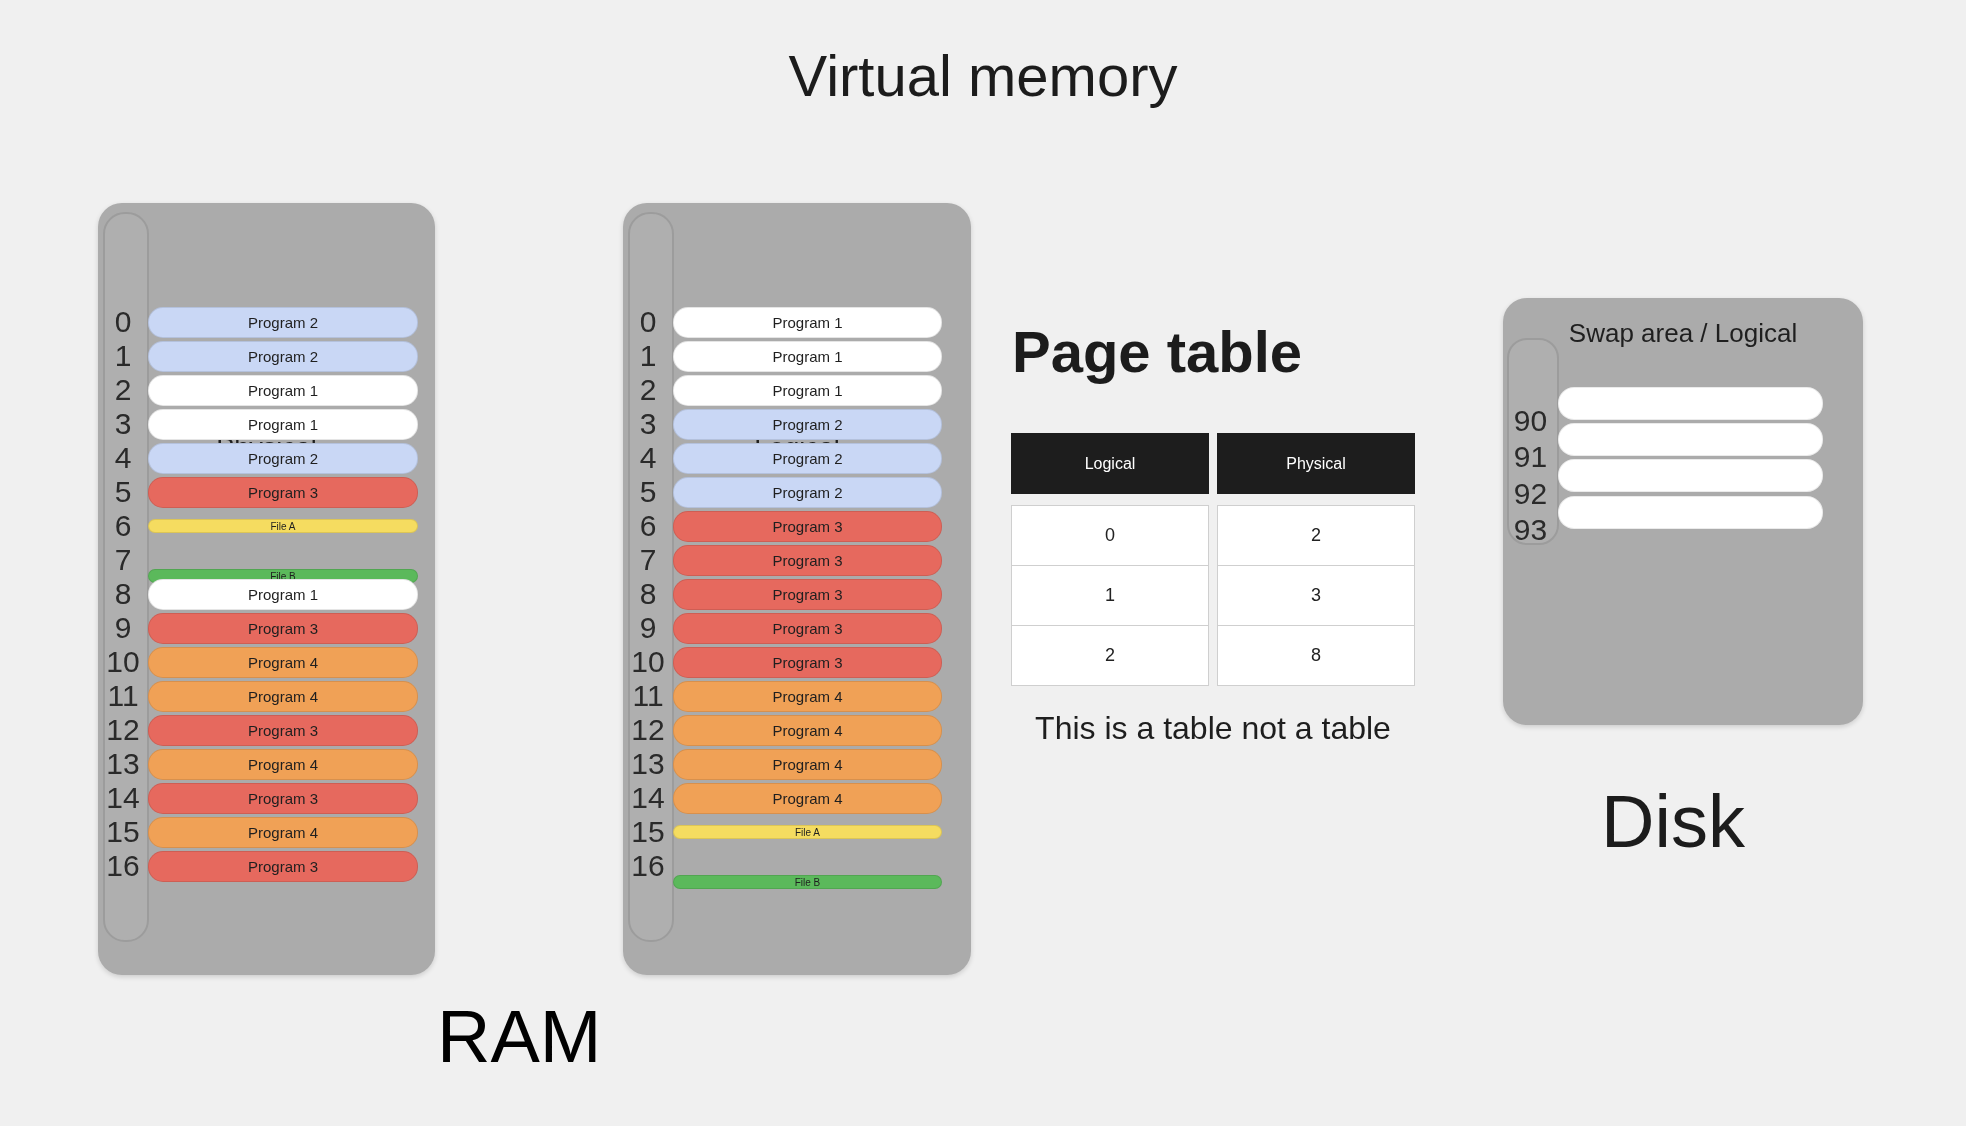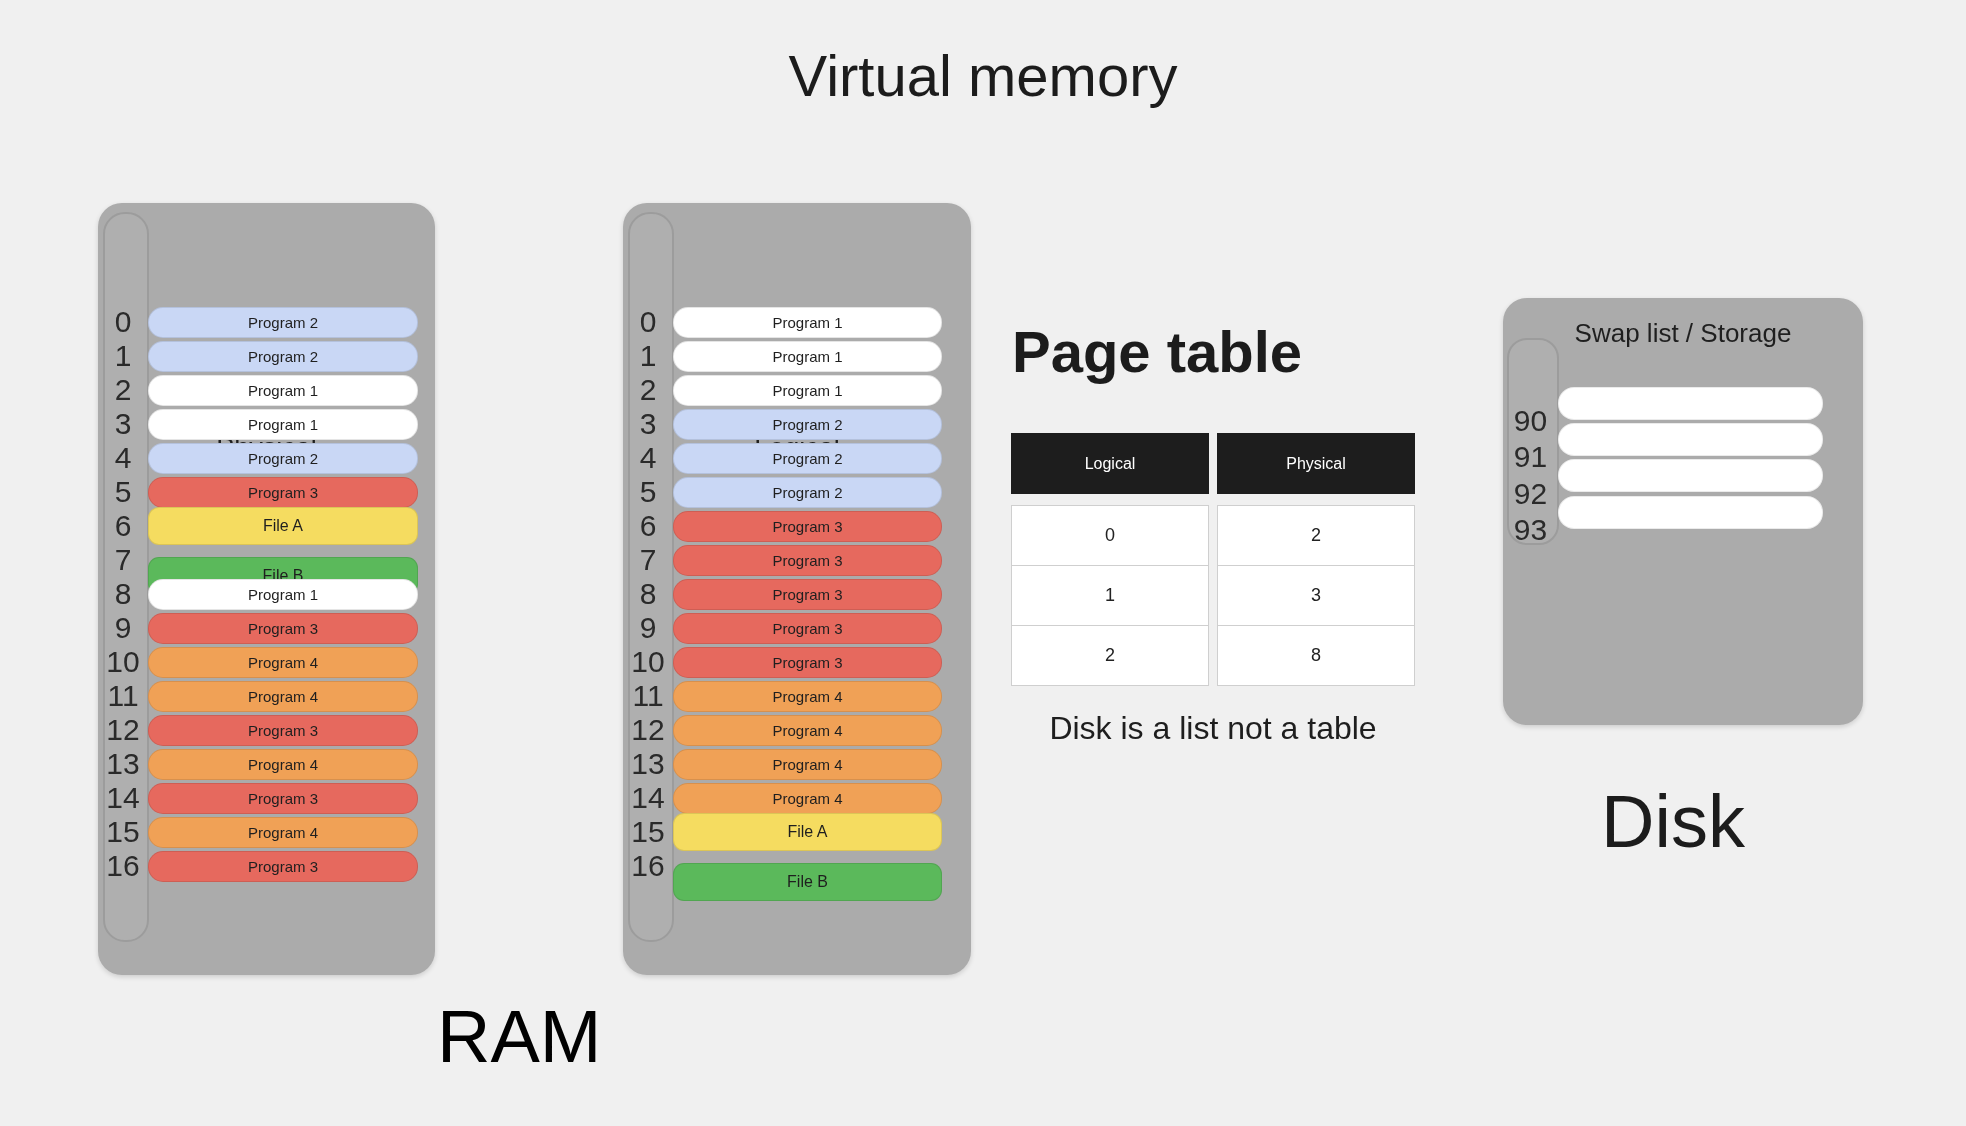--- a/index.html
+++ b/index.html
@@ -72,21 +72,21 @@
     width: 50px; text-align: center; flex: 0 0 auto;
     font-size: 30px; color: #2a2a2a; line-height: 1;
   }
   .mem-block {
     flex: 1; height: 31px; border-radius: 15px;
     display: flex; align-items: center; justify-content: center;
     font-size: 15px; color: #1f1f1f;
     border: 1px solid rgba(0,0,0,0.10);
     box-sizing: border-box;
   }
-  .mem-block.thin { height: 38px; border-radius: 11px; font-size: 16px; }
+  .mem-block.thin { height: 14px; border-radius: 11px; font-size: 10px; }
   #physical-panel .mem-block { margin-right: 17px; }
   #logical-panel  .mem-block { margin-right: 29px; }
 
   .c-blue   { background: var(--block_blue,   #c9d7f5); }
   .c-white  { background: var(--block_white,  #ffffff); }
   .c-red    { background: var(--block_red,    #e6695e); }
   .c-orange { background: var(--block_orange, #f0a156); text-align: right; }
   .c-yellow { background: var(--block_yellow, #f5dc60); }
   .c-green  { background: var(--block_green,  #5bb95b); margin-top: 32px; }
 
@@ -296,25 +296,25 @@
           <div class="pt-cell">1</div>
           <div class="pt-cell">2</div>
         </div>
         <div class="pt-col">
           <div class="pt-cell">2</div>
           <div class="pt-cell">3</div>
           <div class="pt-cell">8</div>
         </div>
       </div>
   </div>
-  <div id="pt-caption">Disk is a list not a table</div>
+  <div id="pt-caption">This is a table not a table</div>
 
   <div class="panel" id="swap-panel">
     <div class="panel-strip"></div>
-    <div class="panel-title">Swap list / Storage</div>
+    <div class="panel-title">Swap area / Logical</div>
     <div class="swap-rows">
         <div class="swap-row">
           <span class="row-index">90</span>
           <div class="swap-block"></div>
         </div>
         <div class="swap-row">
           <span class="row-index">91</span>
           <div class="swap-block"></div>
         </div>
         <div class="swap-row">

